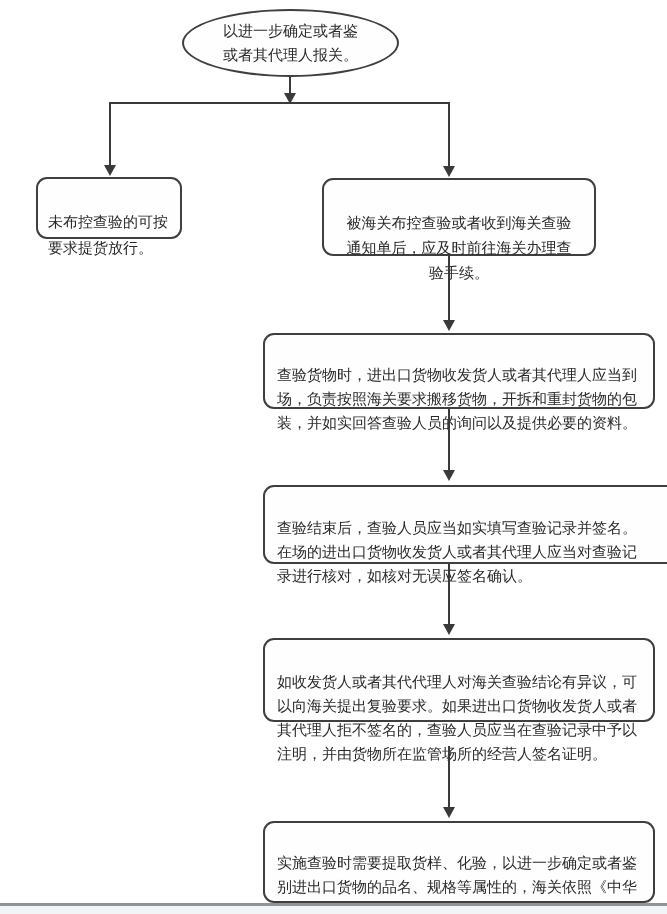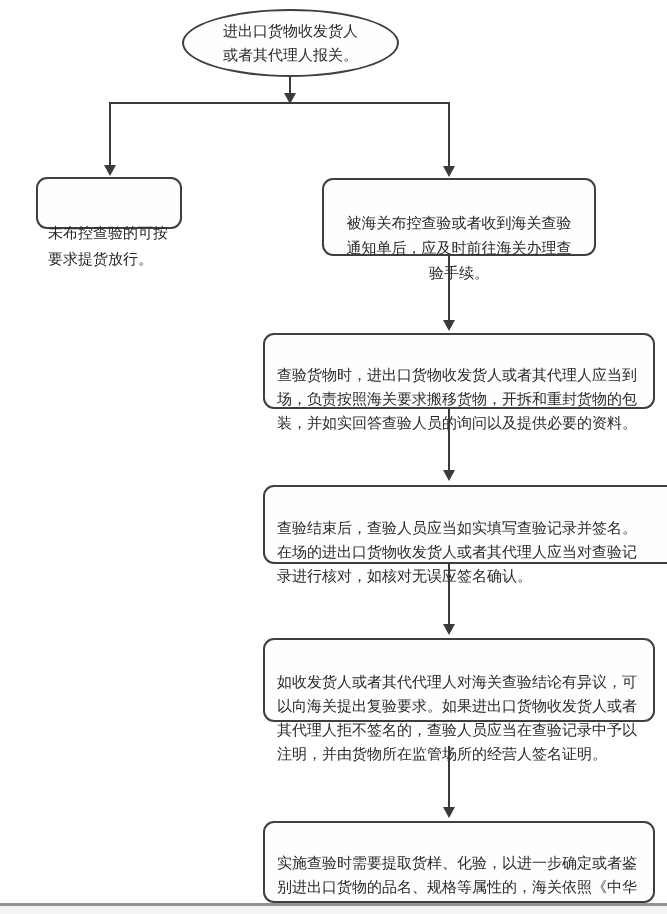--- a/index.html
+++ b/index.html
@@ -56,32 +56,32 @@
     top: 906px; height: 8px;
     background: #f2f4f6;
   }
 </style>
 </head>
 <body>
 
 <div class="canvas">
 
   <div class="node ellipse" style="left:182px; top:9px; width:217px; height:68px;">
-    <span>进出口货物收发货人
+    <span>以进一步确定或者鉴
 或者其代理人报关。</span>
   </div>
 
   <div class="vline" style="left:289px; top:77px; height:17px;"></div>
   <div class="arrow-down" style="left:284px; top:93px;"></div>
 
   <div class="hline" style="left:109px; top:102px; width:341px;"></div>
 
   <div class="vline" style="left:109px; top:102px; height:63px;"></div>
   <div class="arrow-down" style="left:104px; top:165px;"></div>
-  <div class="node rect" style="left:36px; top:177px; width:146px; height:52px; padding:15px 10px; line-height:26px;">
+  <div class="node rect" style="left:36px; top:177px; width:146px; height:62px; padding:4px 10px; line-height:26px;">
     <span>未布控查验的可按
 要求提货放行。</span>
   </div>
 
   <div class="vline" style="left:448px; top:102px; height:64px;"></div>
   <div class="arrow-down" style="left:443px; top:166px;"></div>
   <div class="node rect" style="left:322px; top:178px; width:274px; height:78px; padding:6px 14px; line-height:25px;text-align:center;">
     <span>被海关布控查验或者收到海关查验
 通知单后，应及时前往海关办理查
 验手续。</span>

